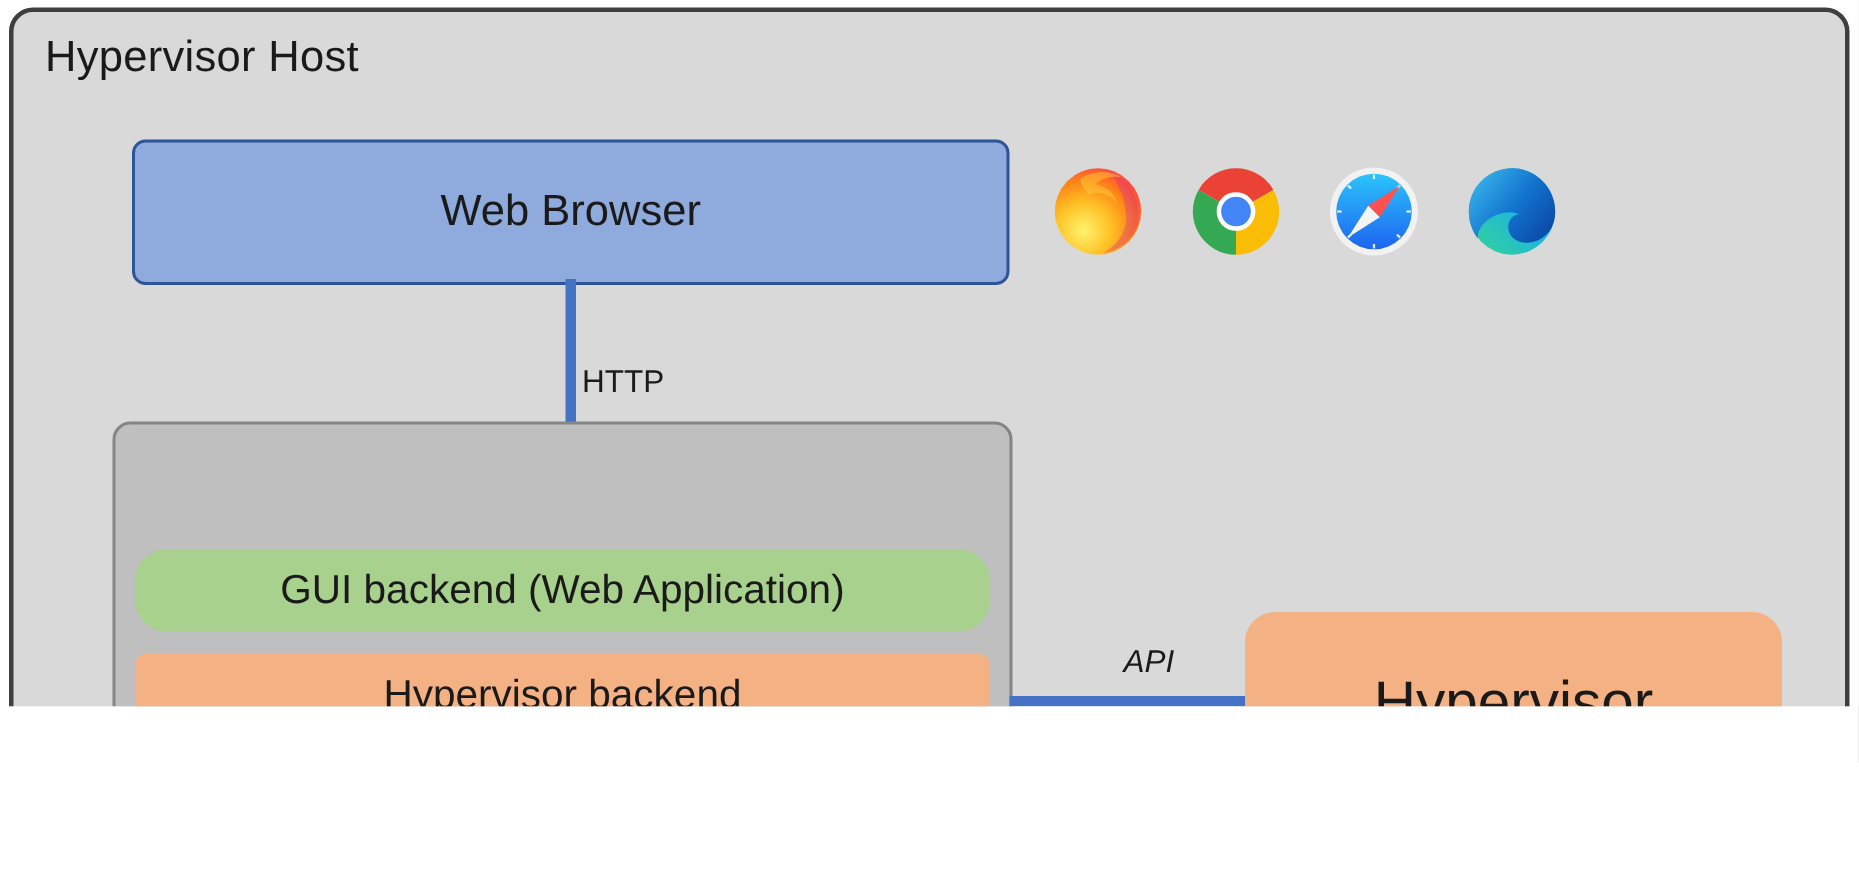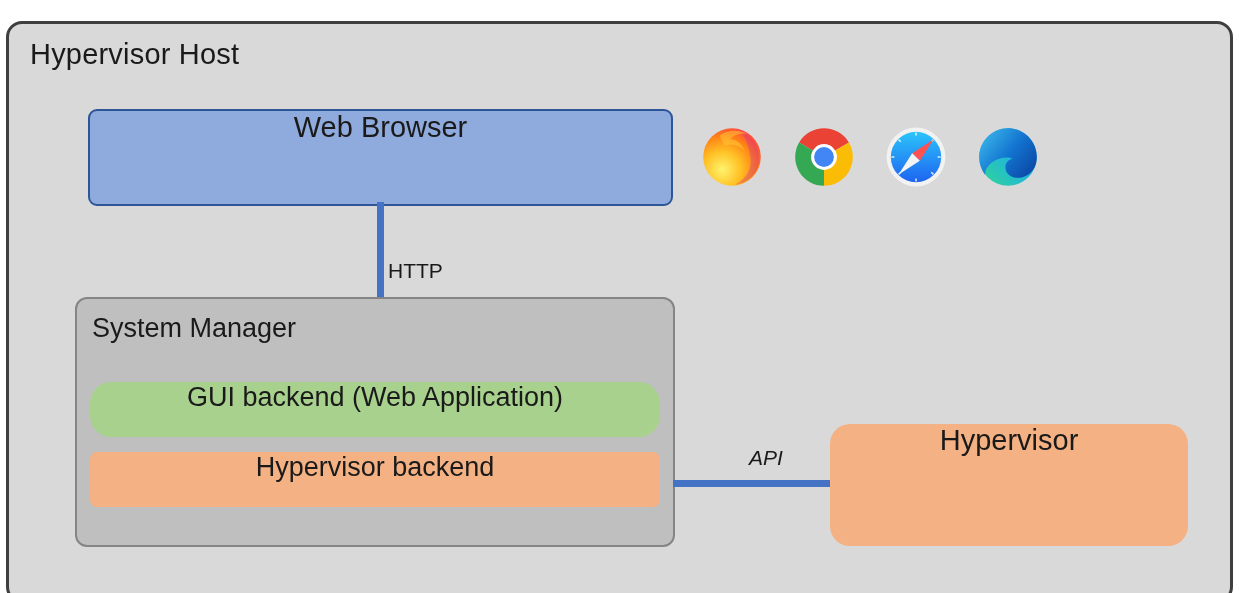--- a/index.html
+++ b/index.html
@@ -4,42 +4,41 @@
 <style>
   * { box-sizing: border-box; margin: 0; padding: 0; }
   html, body { background: #ffffff; }
   body {
     font-family: "Liberation Sans", sans-serif;
     color: var(--text, #1a1a1a);
   }
   .canvas {
     position: relative;
     width: 1239px;
-    height: 577px;
+    height: 471px;
     background: #ffffff;
     overflow: hidden;
-    margin-top: 16px;
   }
   .host {
     position: absolute;
     left: 6px; top: 5px;
     width: 1227px; height: 582px;
     background: var(--host-bg, #d9d9d9);
     border: 3px solid var(--host-border, #3f3f3f);
     border-radius: 16px;
   }
   .host-title {
     position: absolute;
     left: 30px; top: 22px;
     font-size: 29px;
     letter-spacing: 0.2px;
   }
   .flexbox {
     display: flex;
-    align-items: flex-start;
+    align-items: center;
     justify-content: center;
   }
   .web-browser {
     position: absolute;
     left: 88px; top: 93px;
     width: 585px; height: 97px;
     background: var(--browser-box-bg, #8faadc);
     border: 2px solid var(--browser-box-border, #2e5597);
     border-radius: 9px;
     font-size: 29px;
@@ -95,21 +94,21 @@
     font-size: 27px;
   }
   .bar-green  { top: 366px; background: var(--green-bg, #a9d18e); border-radius: 21px; }
   .bar-orange { top: 436px; background: var(--orange-bg, #f4b183); }
   .hypervisor {
     position: absolute;
     left: 830px; top: 408px;
     width: 358px; height: 122px;
     background: var(--orange-bg, #f4b183);
     border-radius: 20px;
-    font-size: 29px;
+    font-size: 39px;
   }
 </style>
 </head>
 <body>
 
 <div class="canvas">
 
   <div class="host"></div>
 
   <div class="host-title">Hypervisor Host</div>
@@ -190,21 +189,20 @@
         <path d="M50,2 C76.5,2 98,23.5 98,50 C98,67 89,80 73,84 C60,87 48,81 46,70 C44.5,61 50,54 58,53 C52,50 43,50 35,53 C20,58 11,70 12,80 C5.5,71.5 2,61 2,50 C2,23.5 23.5,2 50,2 Z" fill="url(#g-ed-top)"></path>
       </svg>
     </span>
 
   </div>
 
   <div class="vline"></div>
   <div class="conn-label http-label">HTTP</div>
 
   <div class="system-manager"></div>
-  <div class="sm-title">System Manager</div>
 
   <div class="component-bar bar-green flexbox">
     <span>GUI backend (Web Application)</span>
   </div>
 
   <div class="component-bar bar-orange flexbox">
     <span>Hypervisor backend</span>
   </div>
 
   <div class="hline"></div>

